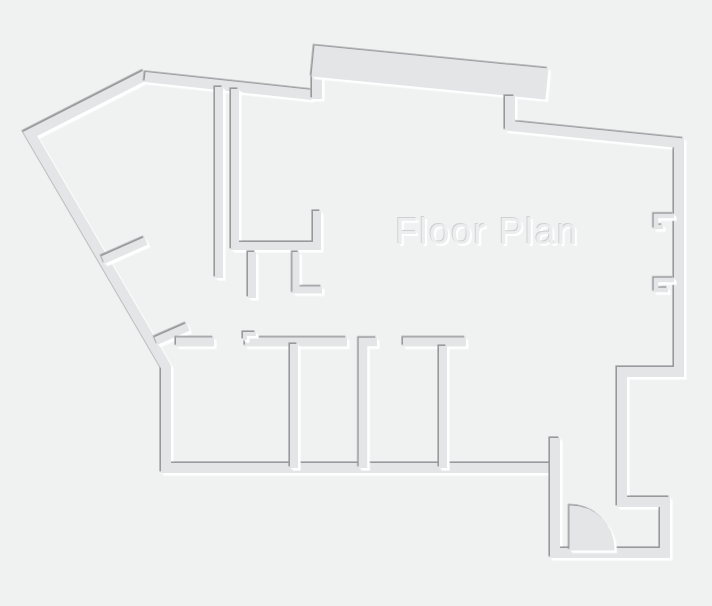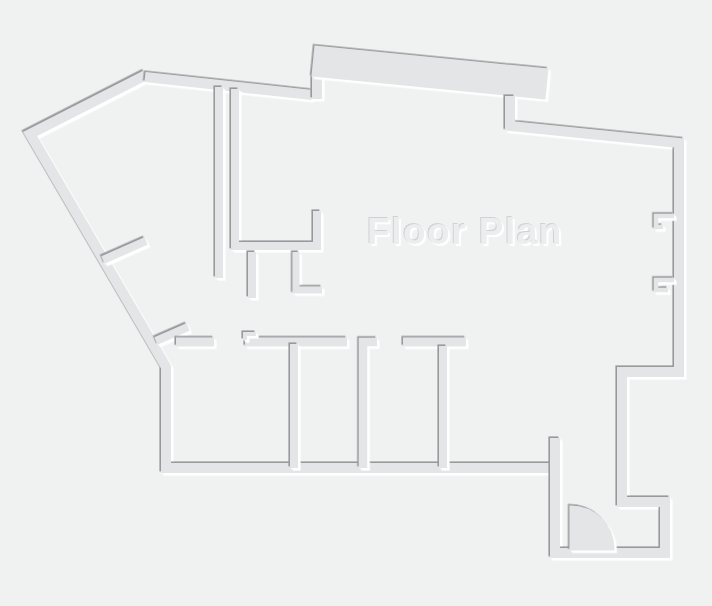--- a/index.html
+++ b/index.html
@@ -33,24 +33,24 @@
   .door{
     fill:var(--wall-fill);
     stroke:var(--wall-fill);
     stroke-width:3;
     filter:url(#emboss);
   }
   .fds-dark{flood-color:var(--shadow-dark);}
   .fds-light{flood-color:var(--highlight);}
   .plan-title{
     position:absolute;
-    left:465px;top:211px;
+    left:487px;top:211px;
     transform:translateX(-50%);
     font-size:37px;
-    font-weight:bold;
+    font-weight:normal;
     letter-spacing:1.5px;
     white-space:nowrap;
     color:var(--title-fill);
     text-shadow:-1px -1px 0 var(--title-shadow-dark),
                  2px  2px 1px var(--title-shadow-light);
     user-select:none;
   }
 </style>
 </head>
 <body>

